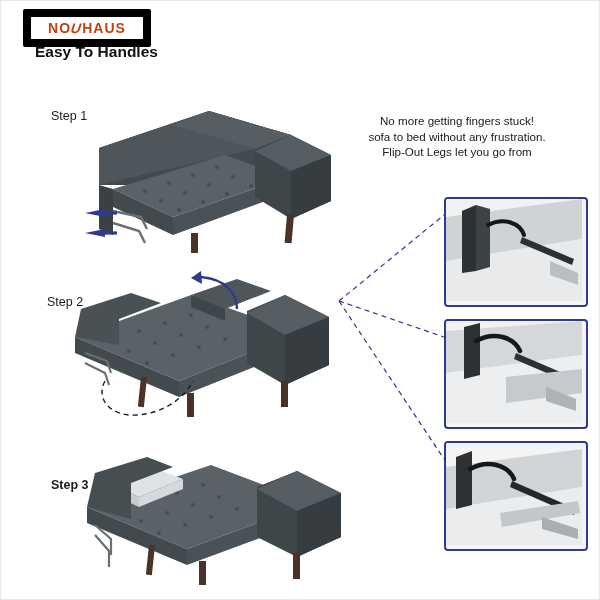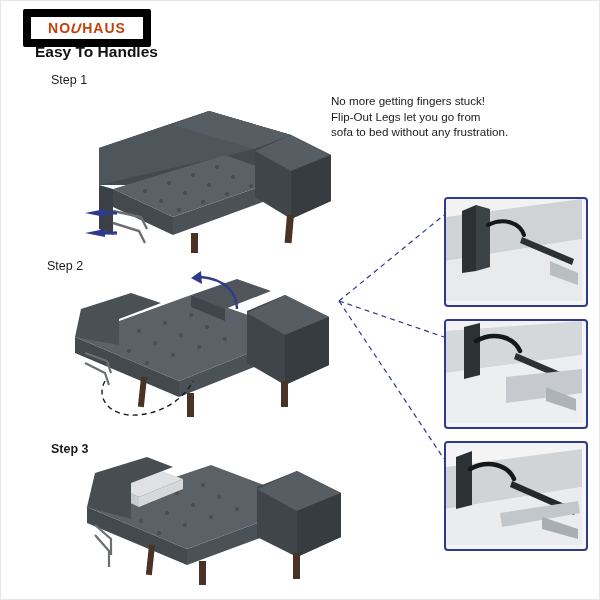--- a/index.html
+++ b/index.html
@@ -54,31 +54,33 @@
     font-size: 15.5px;
     font-weight: bold;
     color: #111;
   }
 
   
   .step-label {
     position: absolute;
     font-size: 12.5px;
     color: #1a1a1a;
+    margin-top: 36px;
   }
   #step1-label { left: 50px; top: 72px; }
   #step2-label { left: 46px; top: 258px; }
   #step3-label { left: 50px; top: 441px; font-weight: bold; }
 
   
   .copy {
     position: absolute;
     left: 330px;
-    top: 92px;
+    top: 112px;
     width: 252px;
+    text-align: center;
     font-size: 11.6px;
     line-height: 15.5px;
     color: #1a1a1a;
   }
 
   
   .illus {
     position: absolute;
   }
   #illus-step1 { left: 40px; top: 92px; width: 300px; height: 160px; }
@@ -117,22 +119,22 @@
   </div>
 
   <div class="heading">Easy To Handles</div>
 
   <div class="step-label" id="step1-label">Step 1</div>
   <div class="step-label" id="step2-label">Step 2</div>
   <div class="step-label" id="step3-label">Step 3</div>
 
   <div class="copy">
     <div>No more getting fingers stuck!</div>
+    <div>sofa to bed without any frustration.</div>
     <div>Flip-Out Legs let you go from</div>
-    <div>sofa to bed without any frustration.</div>
   </div>
 
   <div class="illus" id="illus-step1">
     <svg width="300" height="160" viewBox="0 0 300 160" xmlns="http://www.w3.org/2000/svg">
 
       <path d="M58 55 L168 18 L250 42 L250 78 L214 92 L58 92 Z" fill="#434a4e"></path>
       <path d="M58 55 L168 18 L250 42 L214 56 L58 92 Z" fill="#4e565b"></path>
 
       <path d="M168 18 L250 42 L214 56 L132 32 Z" fill="#565e63"></path>
 

